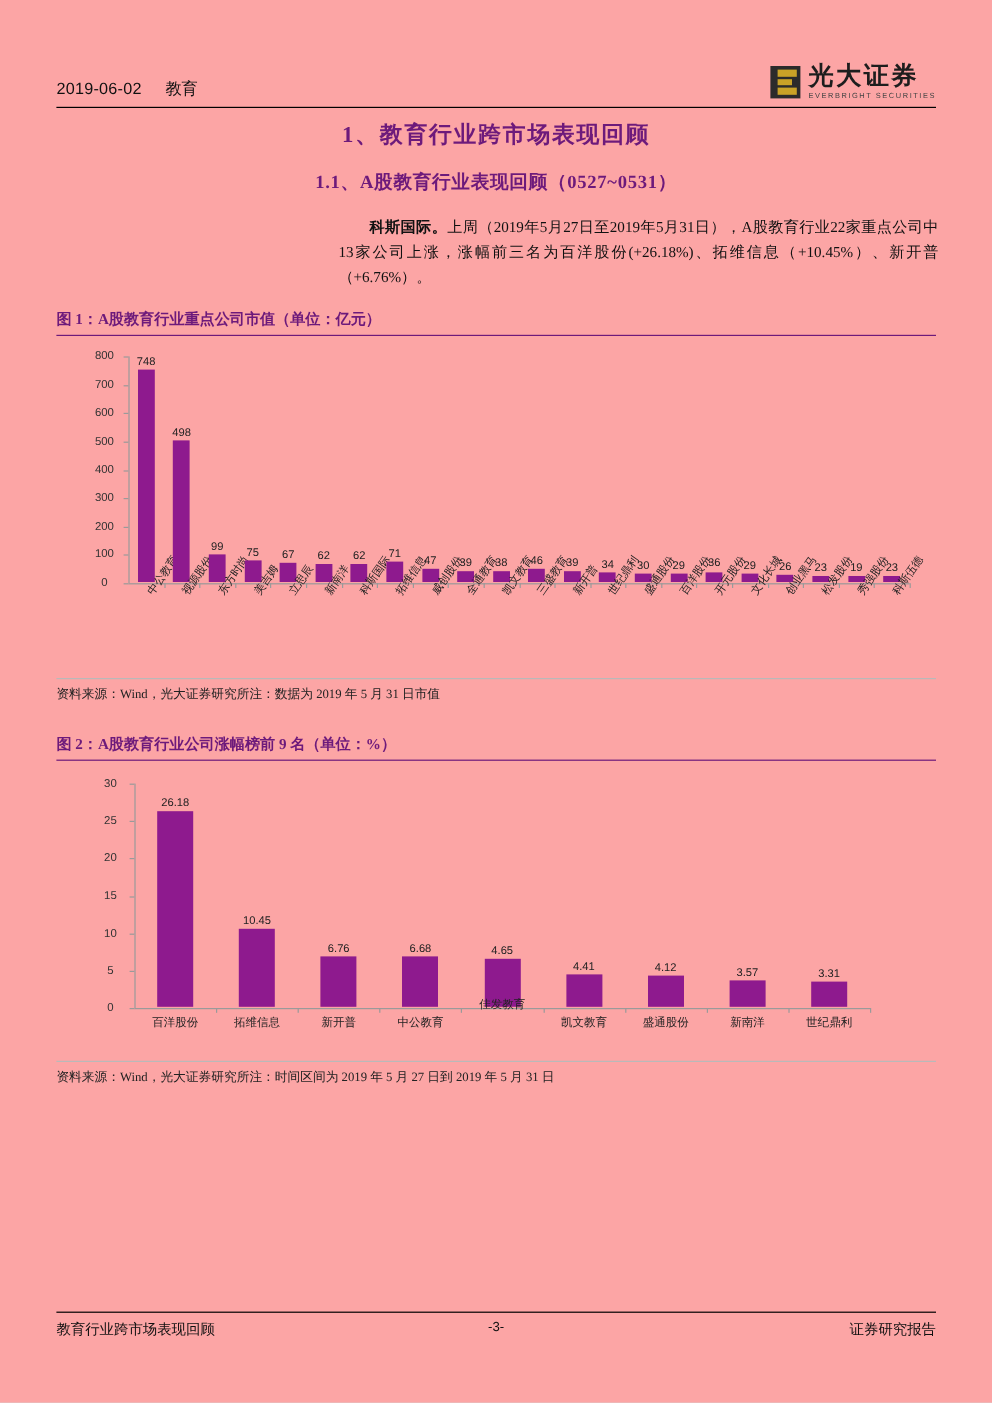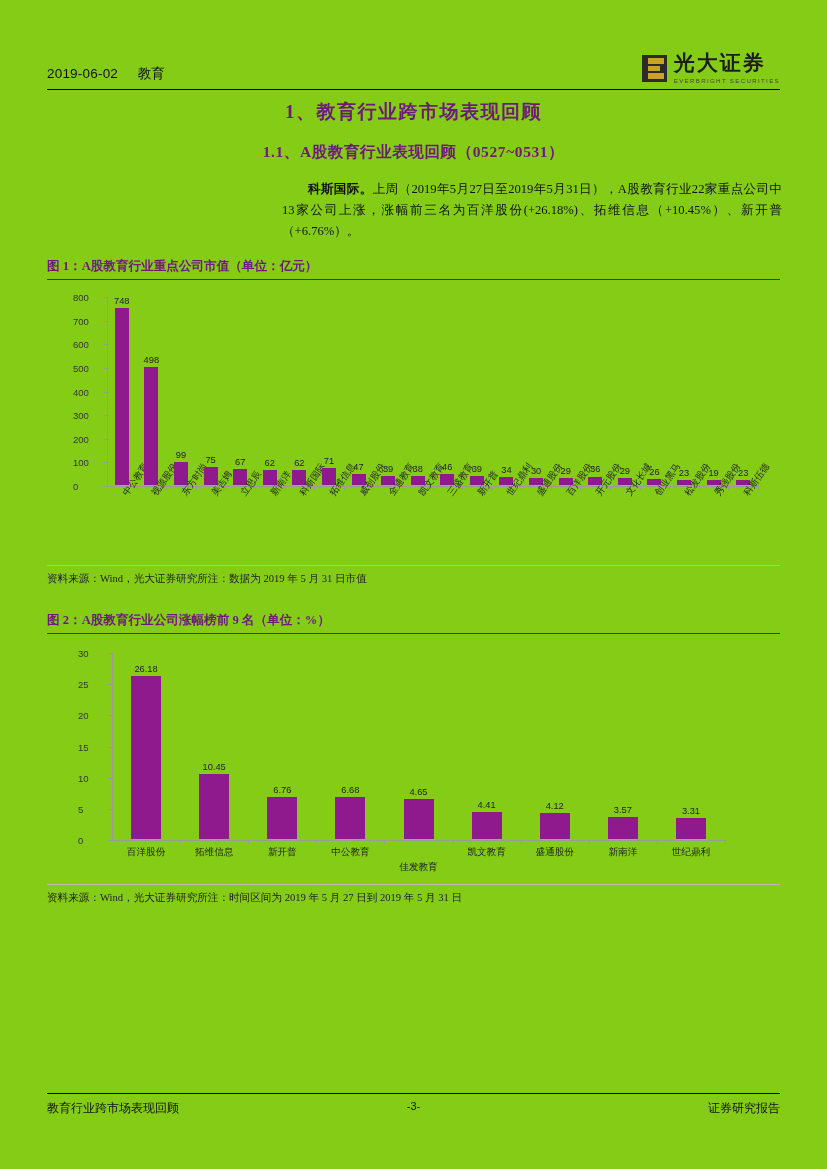--- a/index.html
+++ b/index.html
@@ -8,21 +8,21 @@
     background: #d8d8d8;
   }
   body {
     font-family: "Liberation Serif", "DejaVu Serif", serif;
   }
   .page {
     position: relative;
     width: 827px;
     height: 1169px;
     margin: 0 auto;
-    background: #84cc16;
+    background: #fca5a5;
     overflow: hidden;
     box-sizing: border-box;
   }
 
   
   .header {
     position: absolute;
     left: 47px;
     top: 42px;
     width: 733px;
@@ -148,21 +148,21 @@
     box-sizing: border-box;
   }
 
   
   .chart { position: relative; width: 100%; height: 100%; }
   .axis-label {
     position: absolute;
     font-family: "Liberation Sans", sans-serif;
     font-size: 9.5px;
     color: #333;
-    text-align: left;
+    text-align: center;
     transform: translateY(-50%);
   }
   .tick {
     position: absolute;
     height: 1px;
     background: #9a9a9a;
   }
   .axis-y {
     position: absolute;
     width: 1px;
@@ -399,21 +399,21 @@
         <div class="bar" style="left: 220.278px; width: 30px; height: 42.1373px; bottom: 45px;"></div>
         <div class="bar-val" style="left: 235.278px; top: 149.863px;">6.76</div>
         <div class="cat-flat" style="left: 235.278px; top: 211px;">新开普</div>
         <div class="tick" style="left: 269px; width: 1px; height: 4px; top: 205px;"></div>
         <div class="bar" style="left: 288.389px; width: 30px; height: 41.6387px; bottom: 45px;"></div>
         <div class="bar-val" style="left: 303.389px; top: 150.361px;">6.68</div>
         <div class="cat-flat" style="left: 303.389px; top: 211px;">中公教育</div>
         <div class="tick" style="left: 337px; width: 1px; height: 4px; top: 205px;"></div>
         <div class="bar" style="left: 356.5px; width: 30px; height: 39.5817px; bottom: 45px;"></div>
         <div class="bar-val" style="left: 371.5px; top: 152.418px;">4.65</div>
-        <div class="cat-flat" style="left: 371.5px; top: 226px;">佳发教育</div>
+        <div class="cat-flat" style="left: 371.5px; top: 196px;">佳发教育</div>
         <div class="tick" style="left: 406px; width: 1px; height: 4px; top: 205px;"></div>
         <div class="bar" style="left: 424.611px; width: 30px; height: 27.489px; bottom: 45px;"></div>
         <div class="bar-val" style="left: 439.611px; top: 164.511px;">4.41</div>
         <div class="cat-flat" style="left: 439.611px; top: 211px;">凯文教育</div>
         <div class="tick" style="left: 474px; width: 1px; height: 4px; top: 205px;"></div>
         <div class="bar" style="left: 492.722px; width: 30px; height: 25.6813px; bottom: 45px;"></div>
         <div class="bar-val" style="left: 507.722px; top: 166.319px;">4.12</div>
         <div class="cat-flat" style="left: 507.722px; top: 211px;">盛通股份</div>
         <div class="tick" style="left: 542px; width: 1px; height: 4px; top: 205px;"></div>
         <div class="bar" style="left: 560.833px; width: 30px; height: 22.253px; bottom: 45px;"></div>

